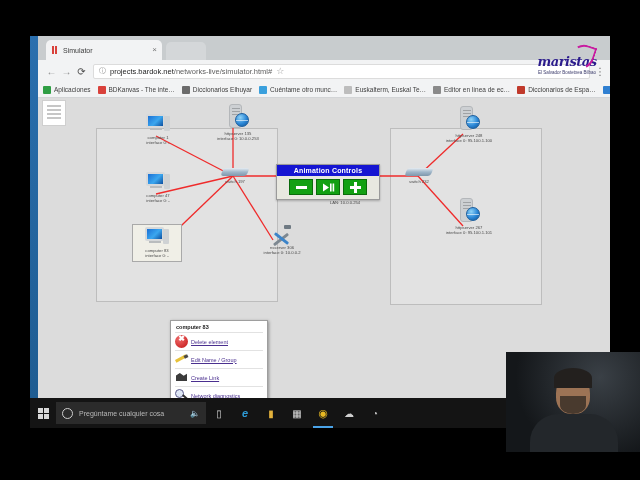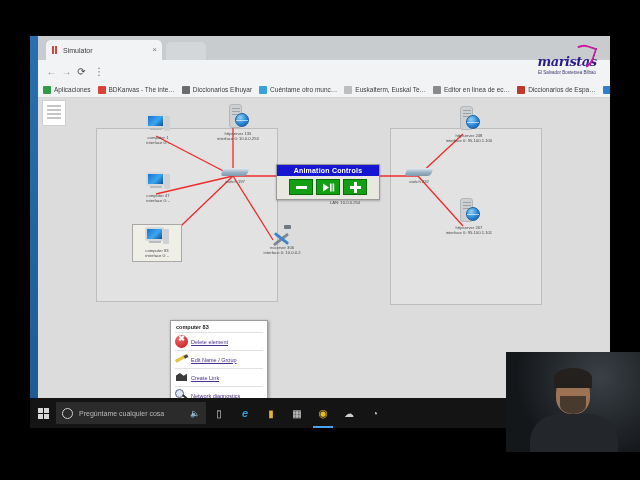--- a/index.html
+++ b/index.html
@@ -200,20 +200,25 @@
           <span class="title">Simulator</span>
           <span class="tabclose">×</span>
         </div>
         <div class="tab-ghost"></div>
       </div>
 
       <div class="toolbar">
         <span class="navbtn">←</span>
         <span class="navbtn">→</span>
         <span class="navbtn active">⟳</span>
+        <div class="omnibox">
+          <span class="secicon">ⓘ</span>
+          <span class="urltext"><b>projects.bardok.net</b><span>/networks-live/simulator.html#</span></span>
+          <span class="starbtn">☆</span>
+        </div>
         <span class="menubtn">⋮</span>
       </div>
 
       <div class="bookmarks" id="bmbar">
         <span class="bm">
             <span class="bmico" style="background: rgb(47, 158, 68);"></span>
             <span class="bmlabel">Aplicaciones</span>
           </span>
           <span class="bm">
             <span class="bmico" style="background: rgb(217, 65, 59);"></span>

